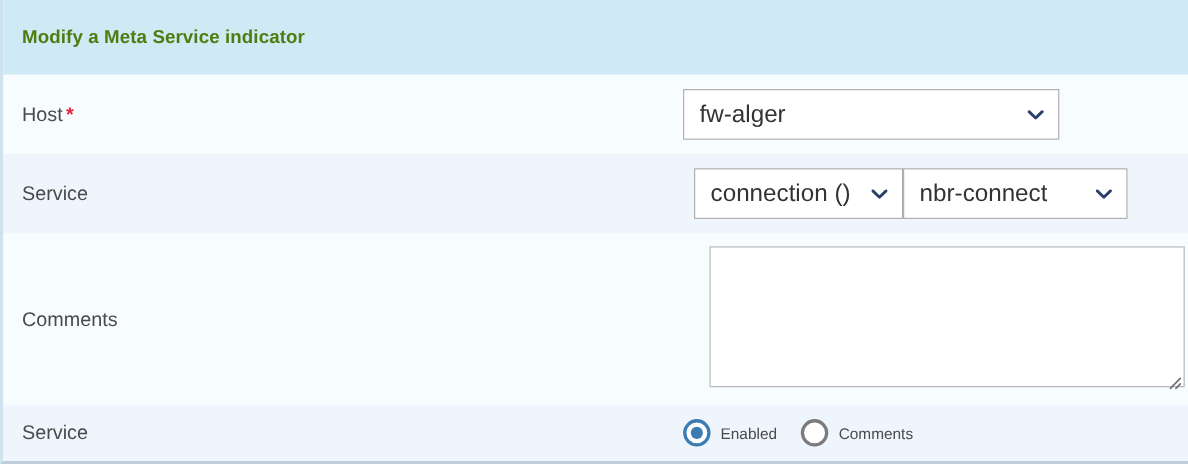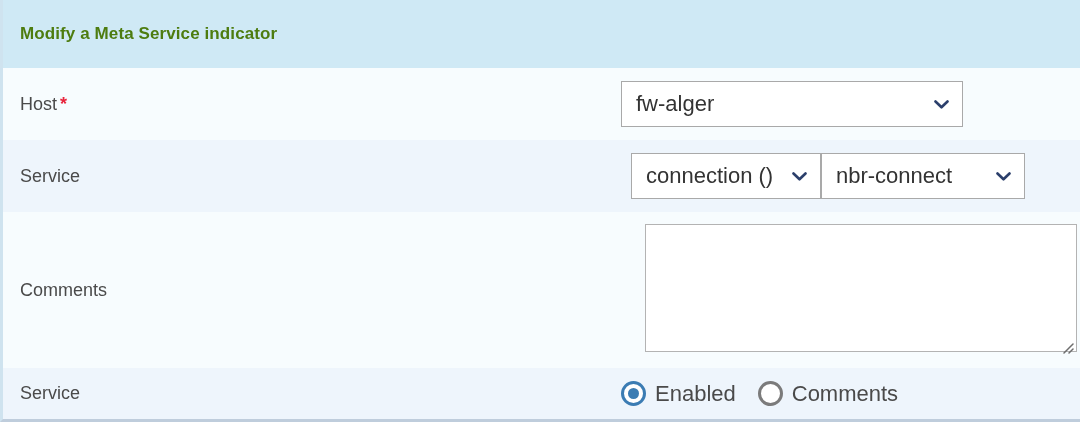--- a/index.html
+++ b/index.html
@@ -169,21 +169,21 @@
     left: 50%;
     top: 50%;
     width: 11px;
     height: 11px;
     margin-left: -5.5px;
     margin-top: -5.5px;
     border-radius: 50%;
     background: #3b7cb3;
   }
   .radio-label {
-    font-size: 22px;
+    font-size: 14px;
     color: #4a4a4a;
     white-space: nowrap;
   }
 </style>
 </head>
 <body>
 
 <div class="form-panel">
 
   <div class="panel-header">

